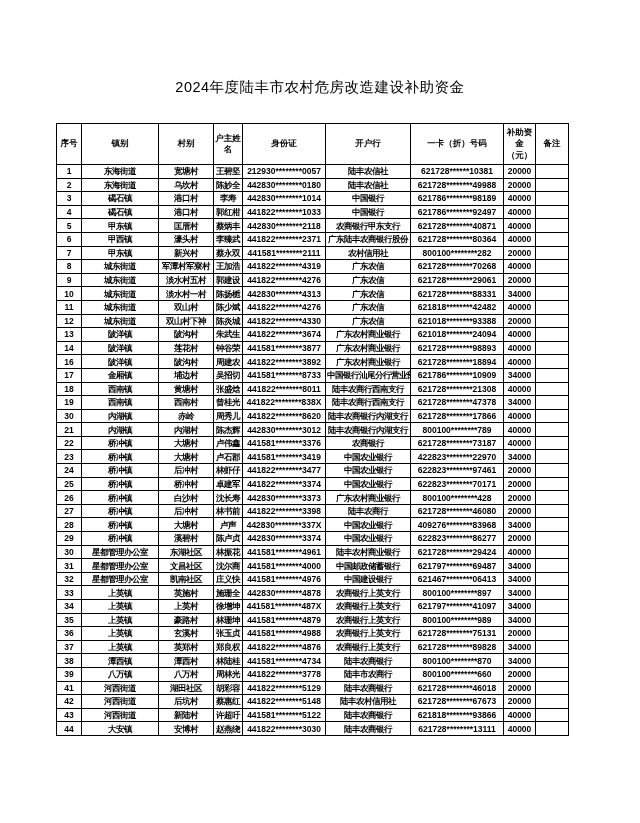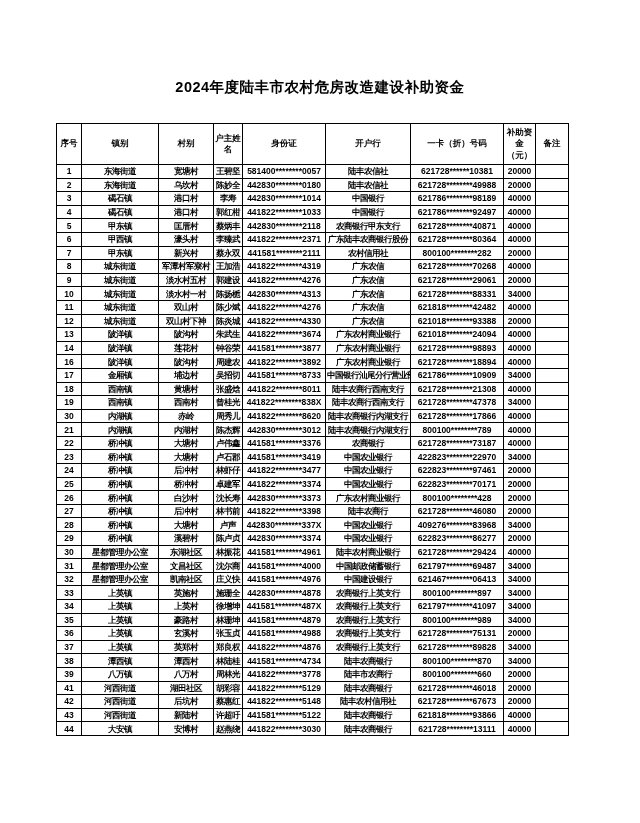--- a/index.html
+++ b/index.html
@@ -4,21 +4,21 @@
 <style>
   html,body{margin:0;padding:0;}
   body{
     width:640px;height:823px;background:#ffffff;
     font-family:"Liberation Sans","DejaVu Sans",sans-serif;
     color:#000;
   }
   .page{width:640px;height:823px;overflow:hidden;background:#fff;}
   .doc-title{
     margin:0;padding-top:78px;text-align:center;
-    font-size:14.5px;font-weight:bold;letter-spacing:0.5px;
+    font-size:14.5px;font-weight:normal;letter-spacing:0.5px;
     font-family:"Liberation Sans","DejaVu Sans",sans-serif;
   }
   table.subsidy{
     border-collapse:collapse;table-layout:fixed;
     margin:26px 0 0 56px;width:512px;
   }
   table.subsidy th,table.subsidy td{
     border:0.8px solid #000;
     text-align:center;vertical-align:middle;
     padding:0 1px;overflow:hidden;
@@ -68,21 +68,21 @@
         <th>补助资金（元）</th>
         <th>备注</th>
       </tr>
     </thead>
     <tbody>
         <tr>
           <td class="c-seq">1</td>
           <td class="c-town">东海街道</td>
           <td class="c-village">宽塘村</td>
           <td class="c-name">王碧坚</td>
-          <td class="c-id">581400********0057</td>
+          <td class="c-id">212930********0057</td>
           <td class="c-bank">陆丰农信社</td>
           <td class="c-card">621728******10381</td>
           <td class="c-amount">20000</td>
           <td class="c-remark"></td>
         </tr>
         <tr>
           <td class="c-seq">2</td>
           <td class="c-town">东海街道</td>
           <td class="c-village">乌坎村</td>
           <td class="c-name">陈妙全</td>

